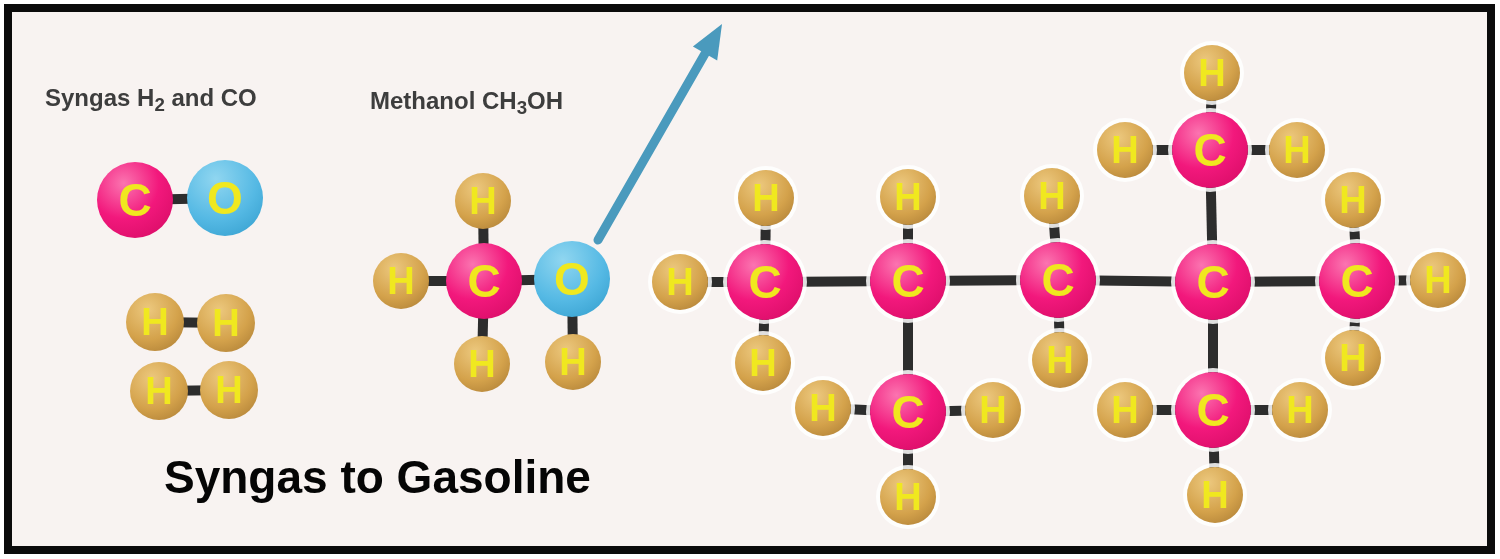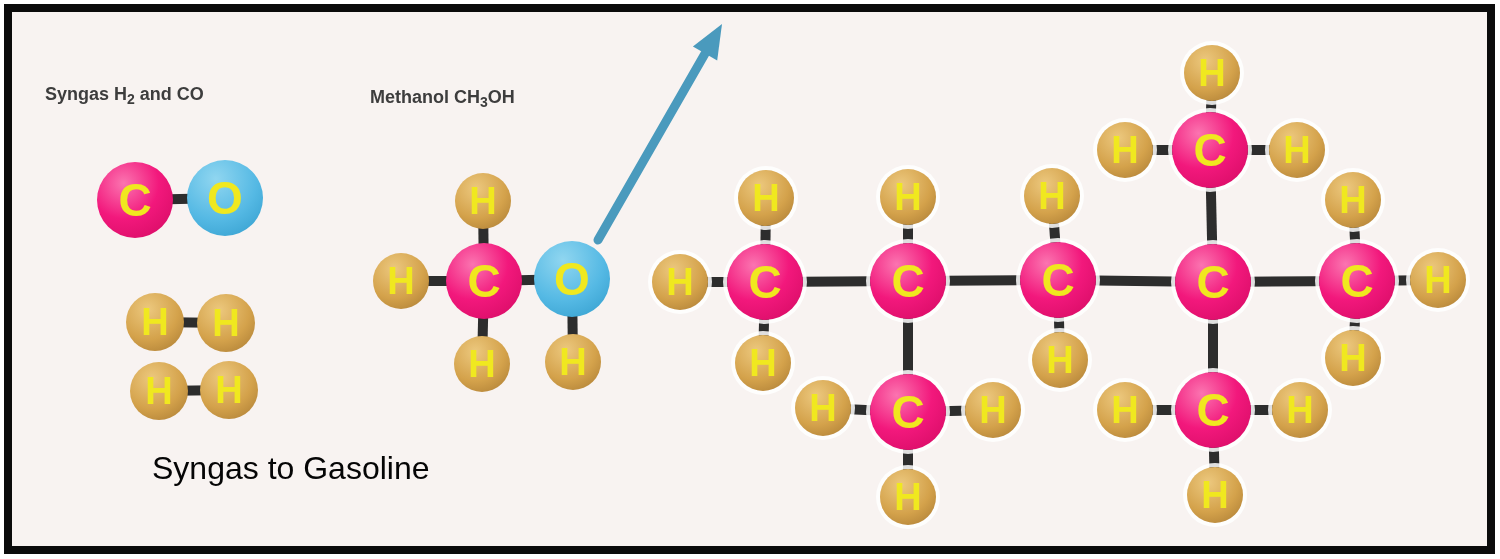--- a/index.html
+++ b/index.html
@@ -17,27 +17,27 @@
     position:absolute; border-radius:50%;
     display:flex; align-items:center; justify-content:center;
     font-weight:bold; color:var(--atom-letter); line-height:1;
     user-select:none;
   }
   .atom.c { background:radial-gradient(circle at 35% 28%, var(--carbon-highlight) 0%, var(--carbon) 48%, #d80c66 90%); }
   .atom.o { background:radial-gradient(circle at 38% 25%, var(--oxygen-highlight) 0%, var(--oxygen) 55%, #36a0cf 92%); }
   .atom.h { background:radial-gradient(circle at 38% 28%, var(--hydrogen-highlight) 0%, var(--hydrogen) 55%, #ad7e35 94%); }
   .atom.halo { box-shadow:0 0 0 4px rgba(255,255,255,0.85); }
   .section-label {
-    position:absolute; font-size:18px; font-weight:bold; color:var(--label-text);
+    position:absolute; font-size:24px; font-weight:bold; color:var(--label-text);
     white-space:nowrap;
   }
   .section-label .sub { font-size:0.78em; vertical-align:-0.28em; }
   #title {
-    position:absolute; left:152px; top:450px;
-    font-size:32px; font-weight:normal; color:var(--title-text); white-space:nowrap;
+    position:absolute; left:164px; top:450px;
+    font-size:46px; font-weight:bold; color:var(--title-text); white-space:nowrap;
   }
 </style>
 </head>
 <body>
 
 <div id="frame">
   <div id="border-rect"></div>
   <svg id="bond-layer" viewBox="0 0 1500 559" width="1500" height="559">
       <line x1="135" y1="200" x2="225" y2="198" stroke="#2d2d2d" stroke-width="10"></line>
       <line x1="155" y1="322" x2="226" y2="323" stroke="#2d2d2d" stroke-width="10"></line>

